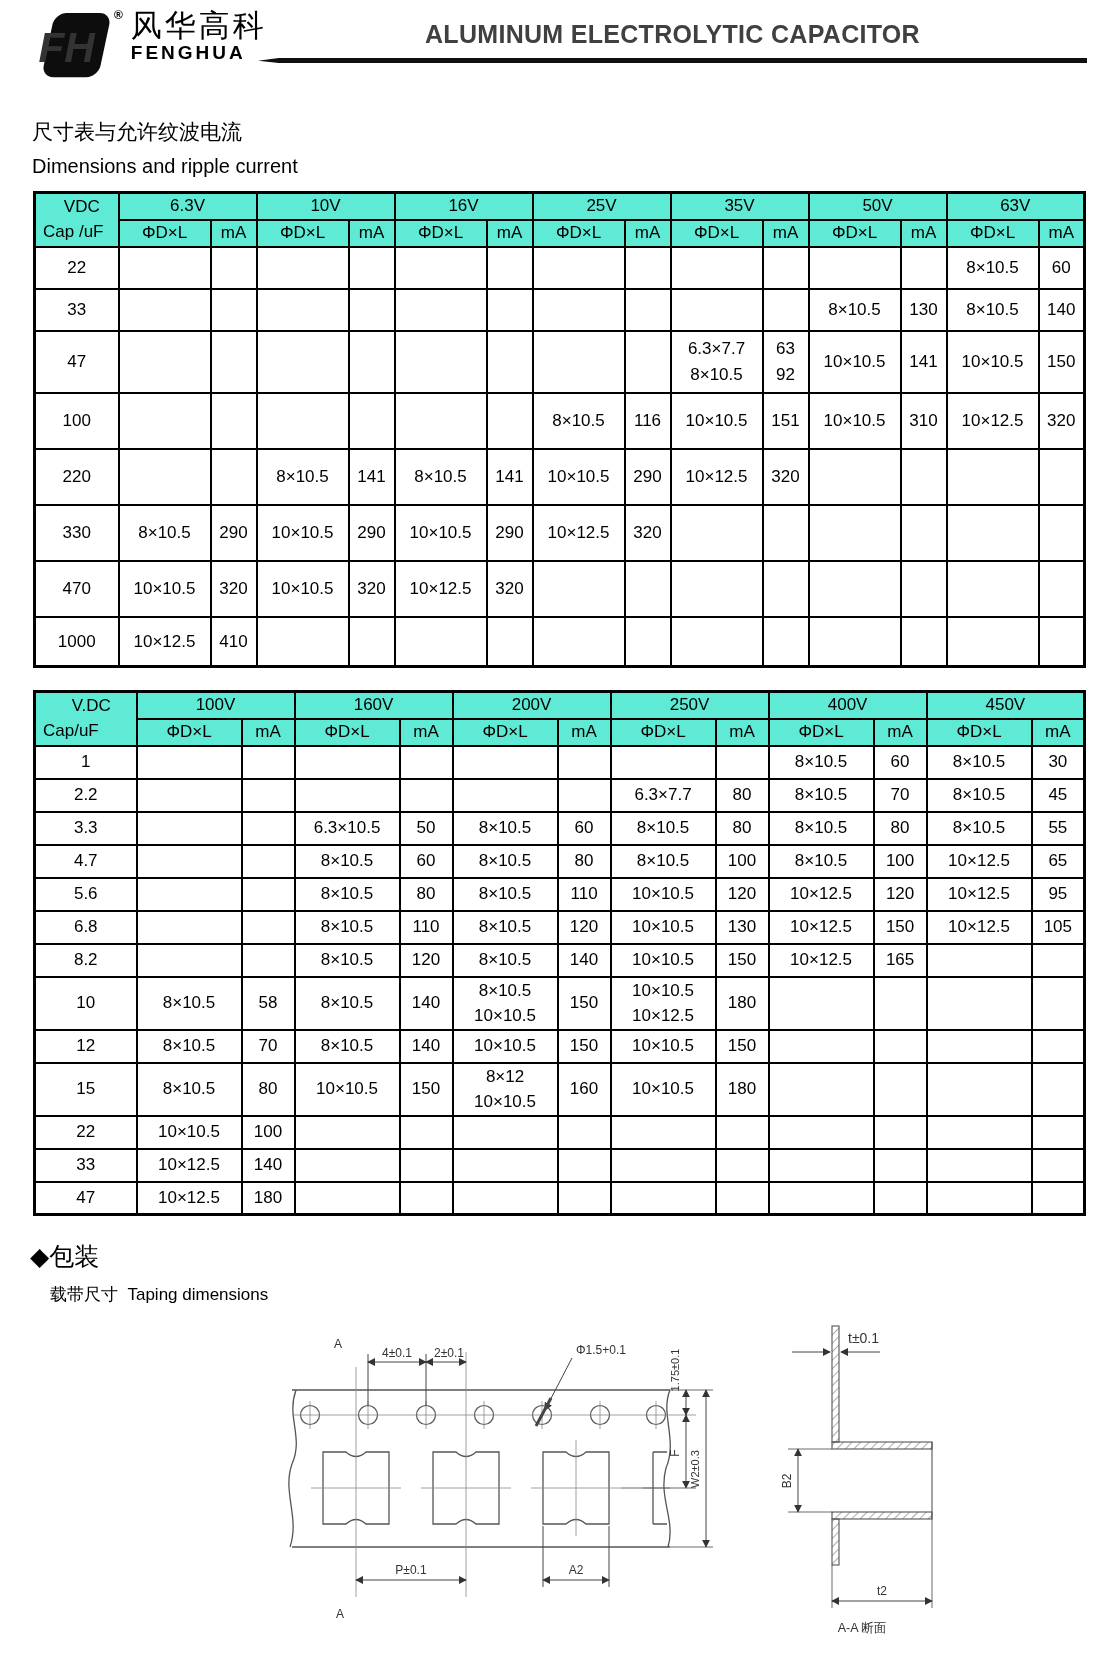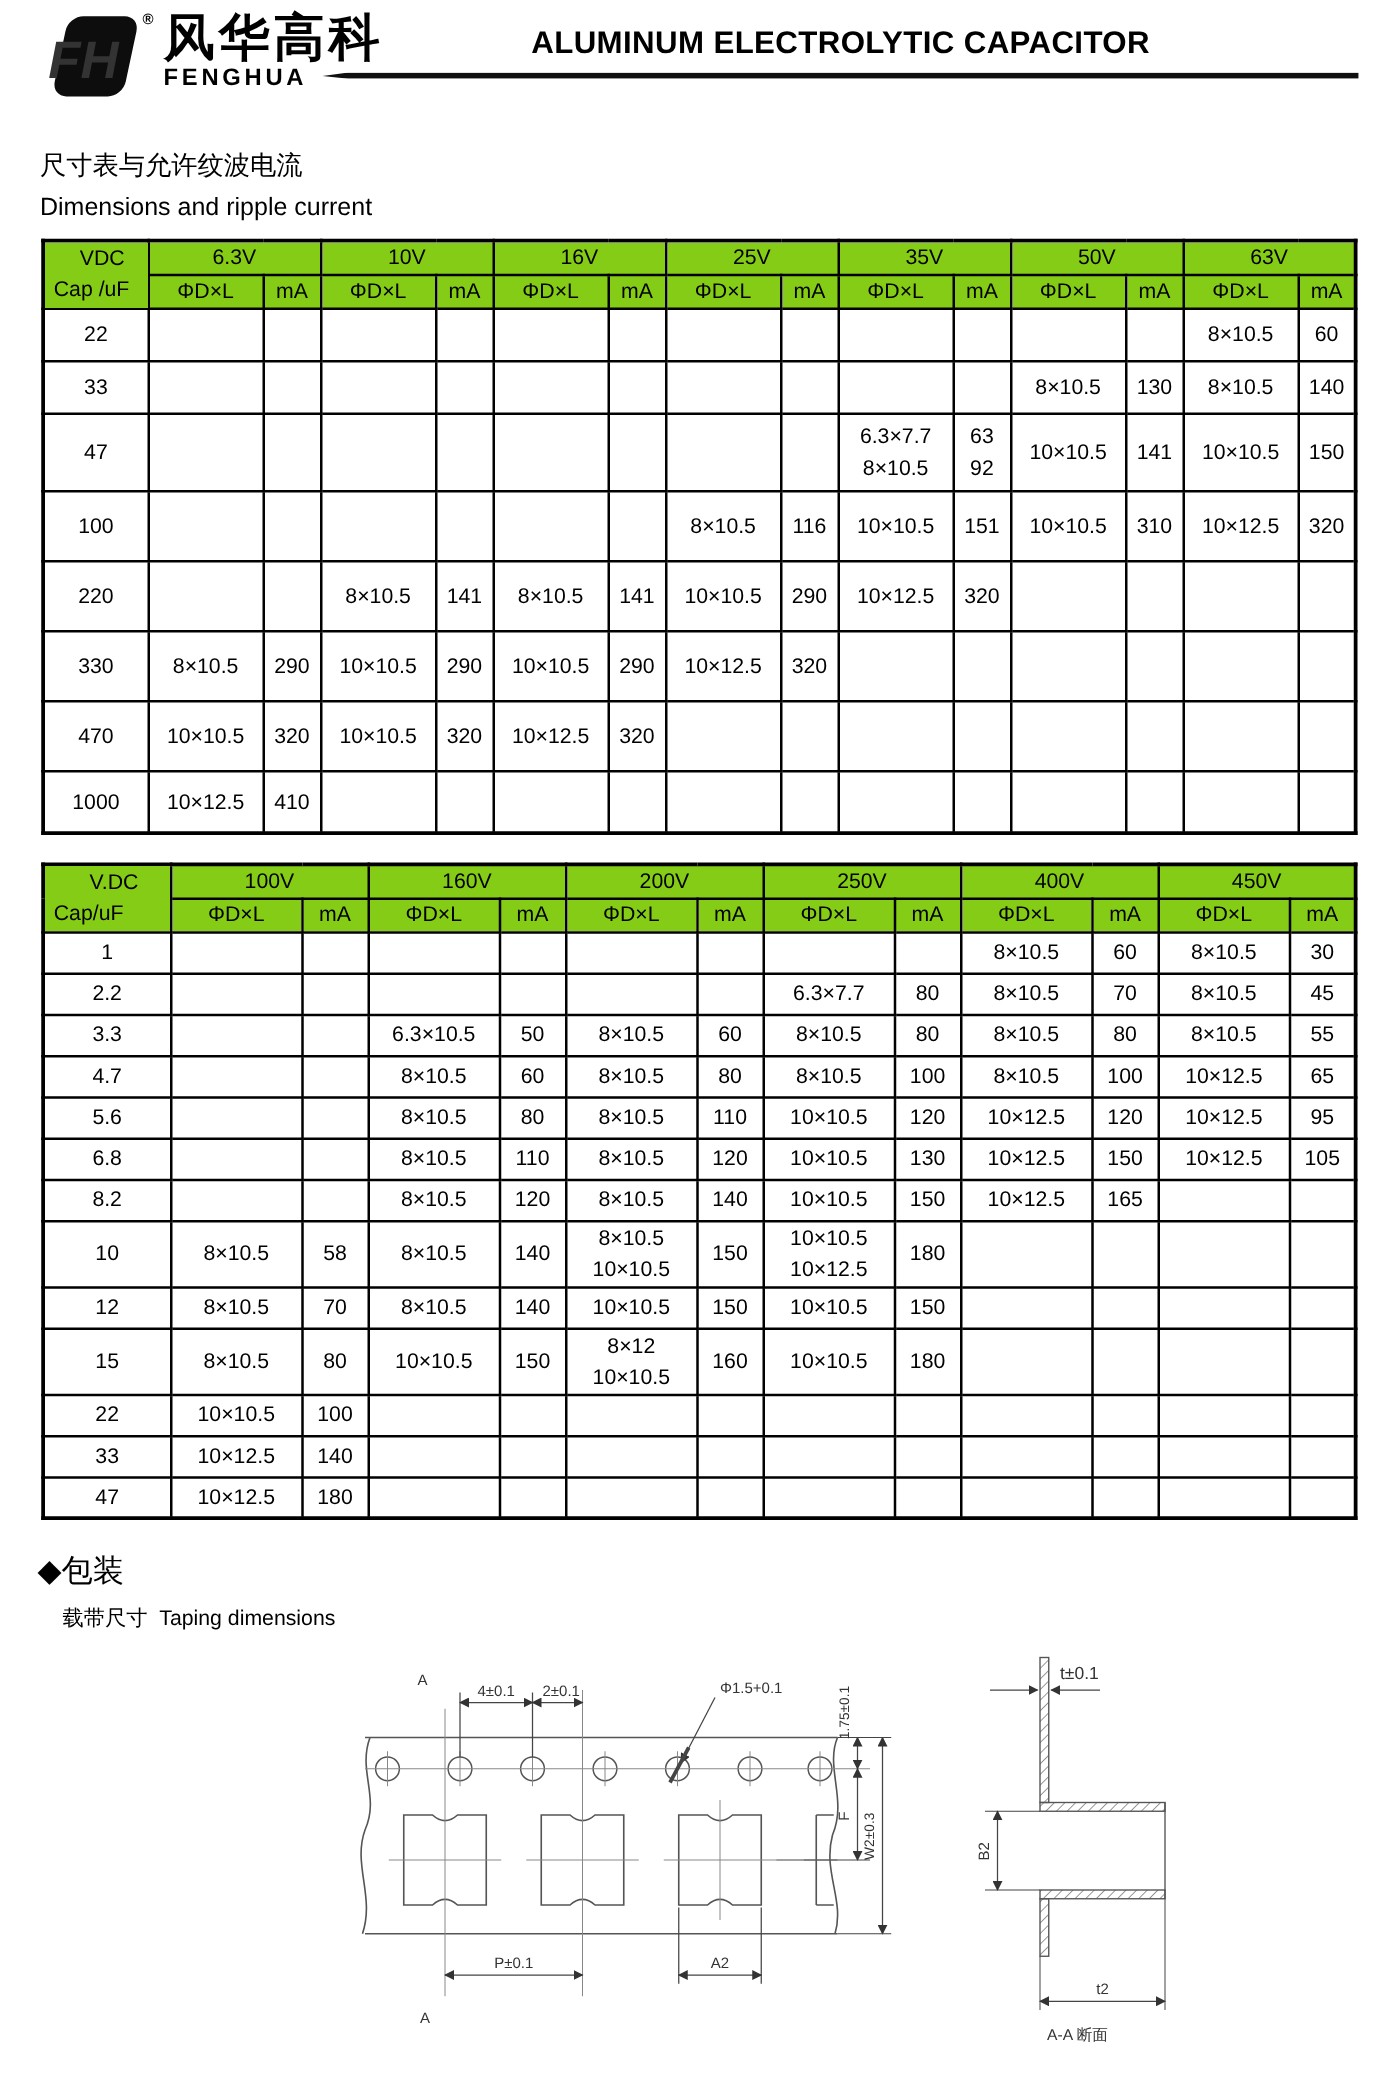--- a/index.html
+++ b/index.html
@@ -4,35 +4,35 @@
 <style>
   *{box-sizing:border-box}
   body{margin:0;background:#ffffff;font-family:"Liberation Sans","DejaVu Sans",sans-serif;color:#000}
   .page{position:relative;width:1117px;min-height:1658px;background:#fff;padding:8px 30px}
 
   
   .hdr{position:relative;height:100px}
   .logo-block{position:absolute;left:0;top:0;display:flex;align-items:flex-start}
   .reg{font-size:12px;margin:0 2px 0 -4px;font-weight:bold}
   .brand{margin-left:6px;margin-top:2px;line-height:1.02}
-  .brand-cn{font-size:41px;font-weight:bold;letter-spacing:3px}
+  .brand-cn{font-size:31px;font-weight:normal;letter-spacing:3px}
   .brand-en{font-size:19px;font-weight:bold;letter-spacing:3px;margin-top:1px}
   .title-wrap{position:absolute;left:228px;right:0;top:12px;text-align:center}
-  .title-wrap h1{margin:0;font-size:25px;font-weight:bold;letter-spacing:.3px;color:#000000}
+  .title-wrap h1{margin:0;font-size:25px;font-weight:bold;letter-spacing:.3px;color:#404040}
   .title-rule{height:5px;background:#101010;margin-top:9px;clip-path:polygon(0 55%,2.5% 0,100% 0,100% 100%,2.5% 100%)}
 
   
   .sec-cn{font-size:21px;font-weight:400;margin:10px 0 9px 2px}
   .sec-en{font-size:20px;font-weight:400;margin:0 0 13px 2px}
 
   
   table.spec-table{border-collapse:collapse;table-layout:fixed;border:3px solid #000;margin-left:3px;width:1050px}
   .t2{margin-top:22px}
   .spec-table th,.spec-table td{border:2px solid #000;text-align:center;vertical-align:middle;font-size:17px;font-weight:400;padding:0 1px;overflow:hidden}
-  .spec-table thead th{background:#84cc16;height:27px}
+  .spec-table thead th{background:#5eead4;height:27px}
   th.corner{position:relative;background-color:#d9d9d9;background-image:linear-gradient(to bottom right,transparent calc(50% - 1.6px),#1a1a1a calc(50% - 1.6px),#1a1a1a calc(50% + .4px),transparent calc(50% + .4px))}
   th.corner .c-top{position:absolute;top:3px;left:50%;transform:translateX(-36%);font-size:17px}
   th.corner .c-bottom{position:absolute;bottom:4px;left:7px;font-size:17px}
   .spec-table td{white-space:pre-line;line-height:1.5;background:#fff}
   .t1 tbody tr{height:56px}
   .t1 tbody tr:nth-child(1),.t1 tbody tr:nth-child(2){height:42px}
   .t1 tbody tr:nth-child(3){height:62px}
   .t1 tbody tr:nth-child(8){height:50px}
   .t2 tbody tr{height:33px}
   .t2 tbody tr:nth-child(8),.t2 tbody tr:nth-child(10){height:46px}

